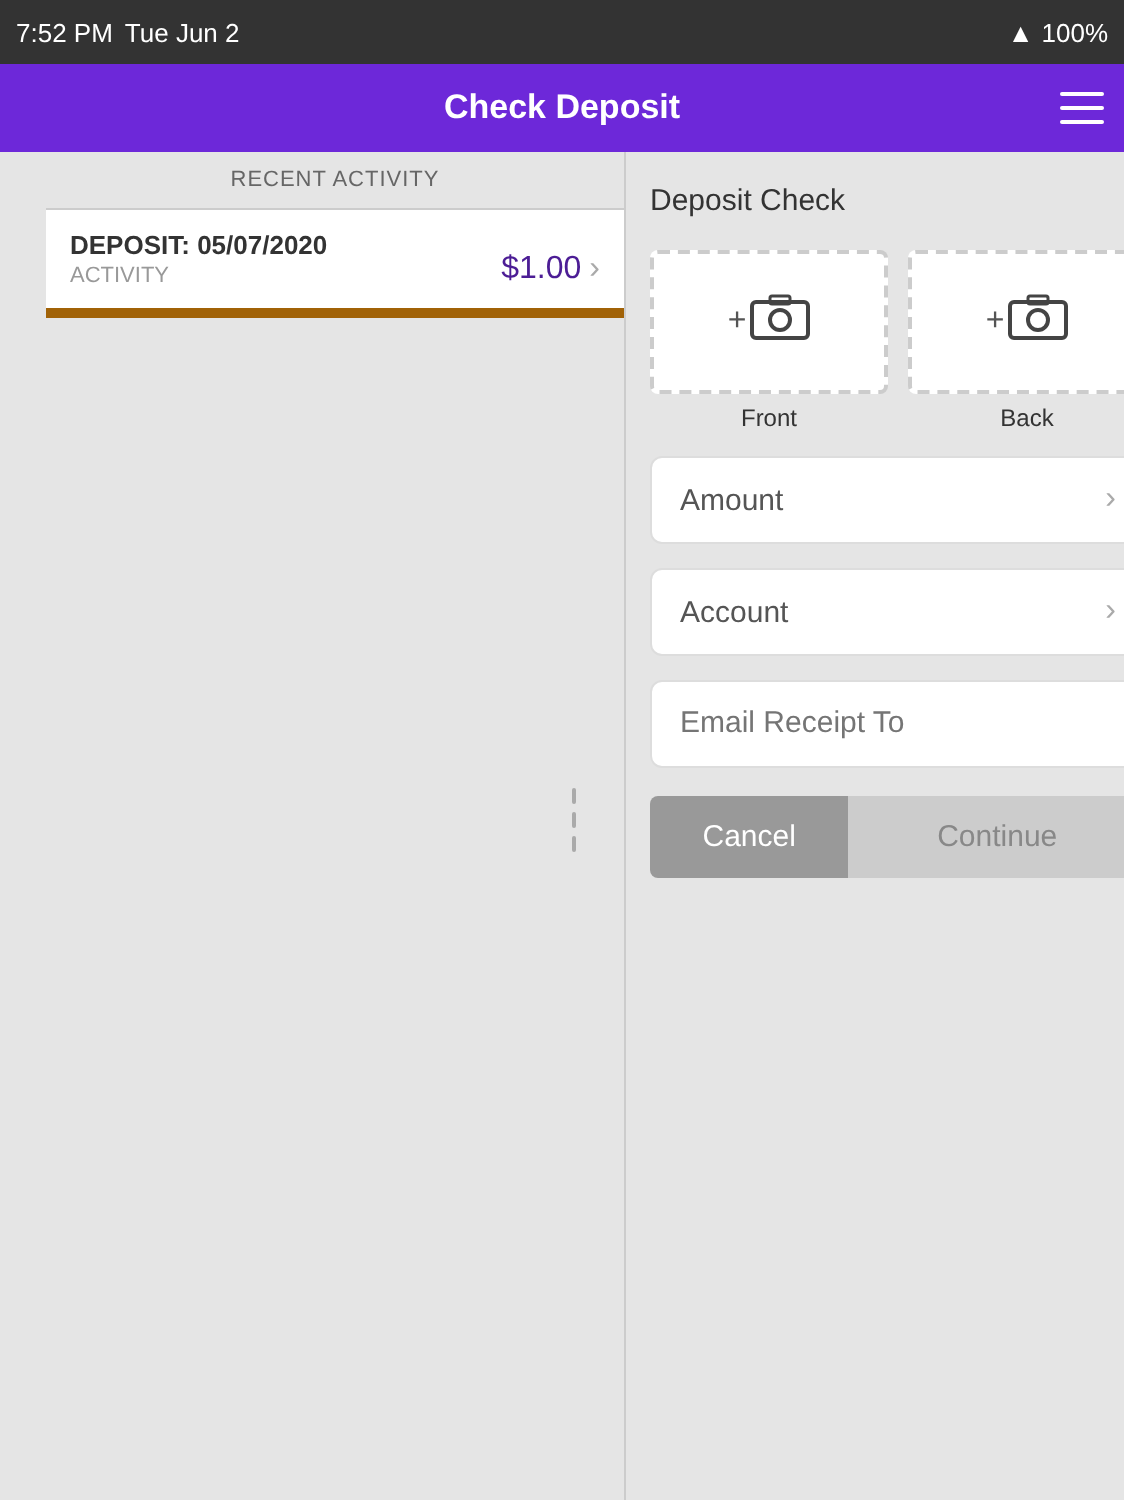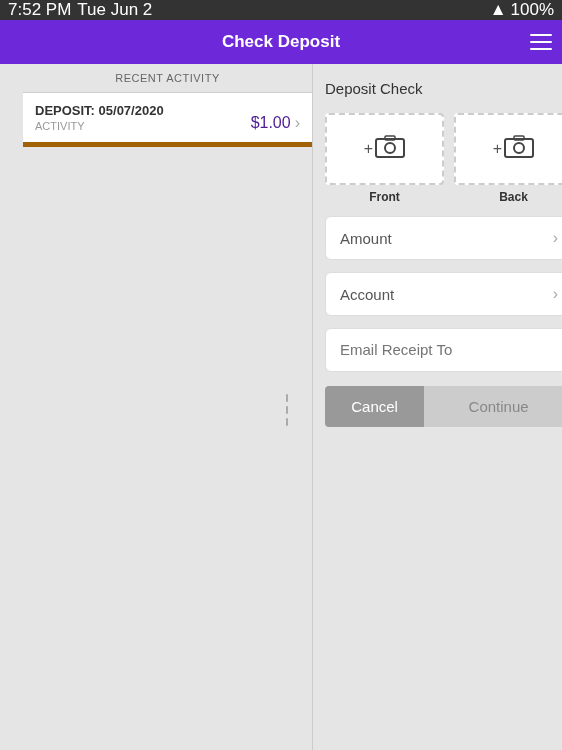--- a/index.html
+++ b/index.html
@@ -8,28 +8,28 @@
       height: 750px;
       font-family: -apple-system, 'Helvetica Neue', Arial, sans-serif;
       background: #e5e5e5;
       overflow: hidden;
       position: relative;
     }
 
     
     .status-bar {
       width: 100%;
-      height: 20px;
+      height: 32px;
       background: #333;
       display: flex;
       align-items: center;
       justify-content: space-between;
       padding: 0 8px;
       color: white;
-      font-size: 17px;
+      font-size: 13px;
     }
     .status-bar-left { display: flex; gap: 6px; align-items: center; }
     .status-bar-right { display: flex; gap: 4px; align-items: center; }
 
     
     .nav-bar {
       width: 100%;
       height: 44px;
       background: #6d28d9;
       display: flex;
@@ -175,21 +175,21 @@
       color: #555;
       margin-right: 2px;
     }
     .camera-icon-svg {
       font-size: 26px;
     }
     .camera-label {
       font-size: 12px;
       color: #333;
       margin-top: 5px;
-      font-weight: 700;
+      font-weight: 400;
     }
 
     
     .form-field {
       background: white;
       border: 1px solid #ddd;
       border-radius: 6px;
       padding: 12px 14px;
       display: flex;
       align-items: center;

